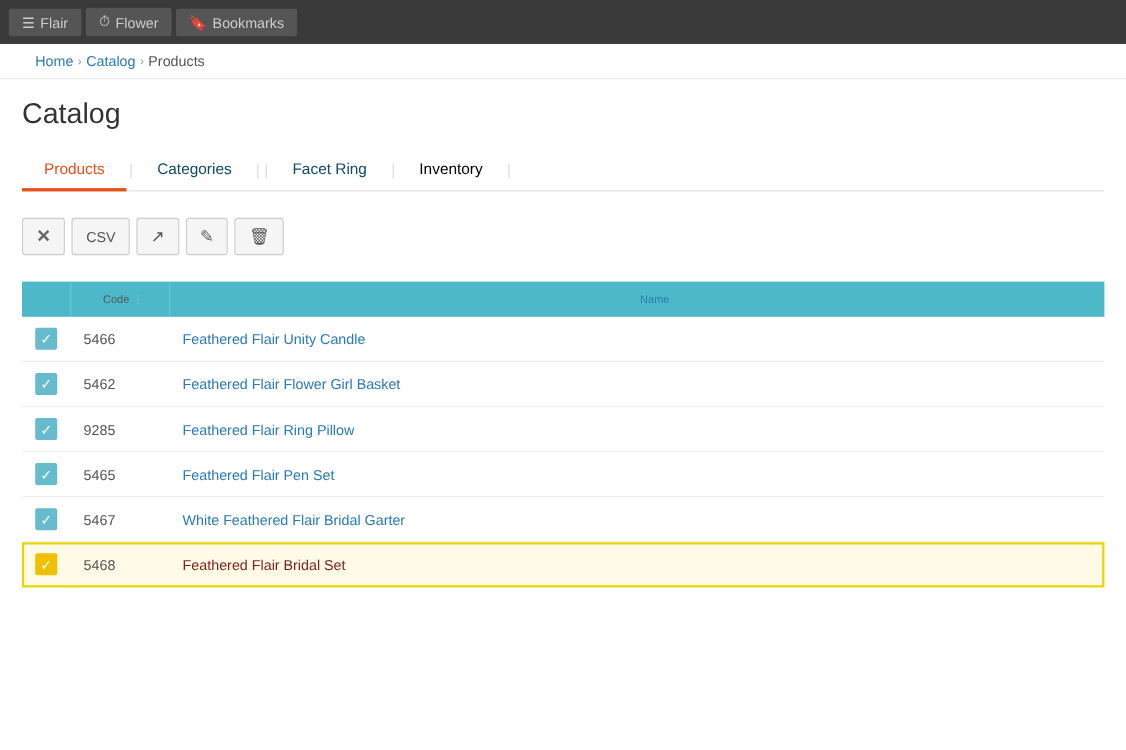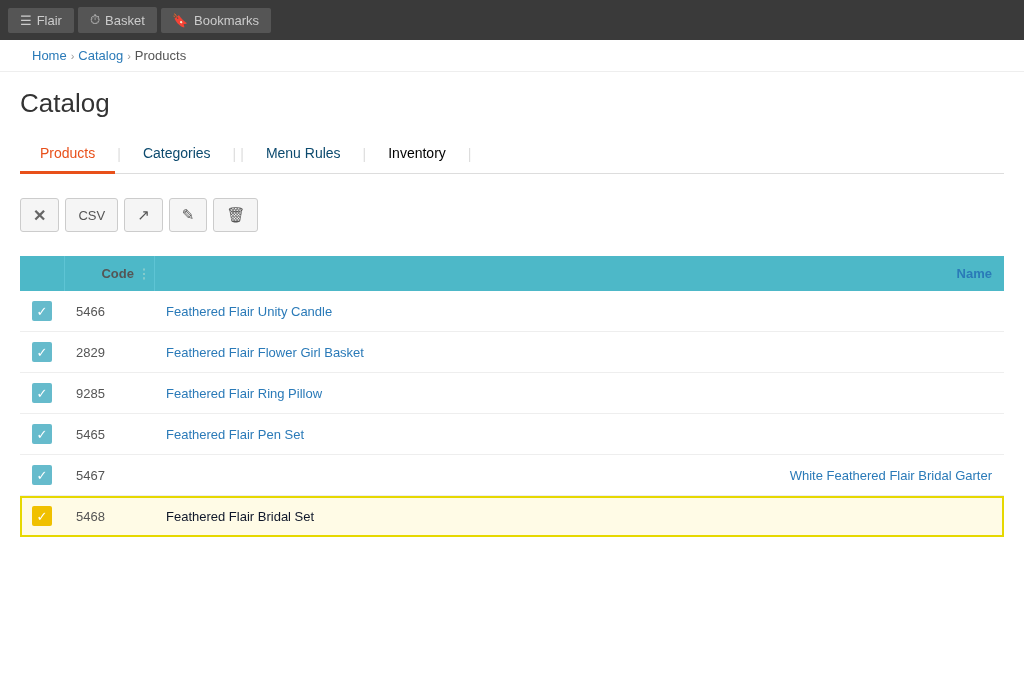--- a/index.html
+++ b/index.html
@@ -104,23 +104,23 @@
     .data-table {
       width: 100%;
       border-collapse: collapse;
     }
     .data-table thead tr {
       background: #4db8c8;
       color: #fff;
     }
     .data-table thead th {
       padding: 10px 12px;
-      text-align: right;
-      font-weight: 700;
-      font-size: 13px;
+      text-align: center;
+      font-weight: 400;
+      font-size: 10px;
       border-right: 1px solid #5ec4d4;
     }
     .data-table thead th:last-child { border-right: none; padding-left: 44px; }
     .data-table tbody tr {
       border-bottom: 1px solid #eee;
     }
     .data-table tbody tr.selected-row {
       background: #fffbe6;
       outline: 2px solid #e6d800;
       outline-offset: -2px;
@@ -160,21 +160,21 @@
 </head>
 <body>
 
 <div class="top-nav">
   <button class="nav-btn">
     <span>☰</span>
     <span>Flair</span>
   </button>
   <button class="nav-btn">
     <span>⏱</span>
-    <span>Basket</span>
+    <span>Flower</span>
   </button>
   <button class="nav-btn">
     <span>🔖</span>
     <span>Bookmarks</span>
   </button>
 </div>
 
 <div class="breadcrumb">
   <a href="#">Home</a>
   <span class="sep">›</span>
@@ -185,21 +185,21 @@
 
 <div class="page-content">
   <h1 class="page-title">Catalog</h1>
 
   <div class="tabs">
     <div class="tab active">Products</div>
     <span class="tab-sep">|</span>
     <div class="tab">Categories</div>
     <span class="tab-sep">|</span>
     <span class="tab-sep">|</span>
-    <div class="tab">Menu Rules</div>
+    <div class="tab">Facet Ring</div>
     <span class="tab-sep">|</span>
     <div class="tab" style="color:#000000;">Inventory</div>
     <span class="tab-sep">|</span>
   </div>
 
   <div class="toolbar">
     <button class="tool-btn" style="font-size:16px; font-weight:bold; color:#666;">✕</button>
     <button class="tool-btn">CSV</button>
     <button class="tool-btn">
       <span style="font-size:15px;">↗</span>
@@ -224,38 +224,38 @@
       </tr>
     </thead>
     <tbody id="table-body">
     <tr>
           <td class="checkbox-cell"><span class="row-checkbox">✓</span></td>
           <td class="col-code">5466</td>
           <td class="col-name" style="cursor: pointer;">Feathered Flair Unity Candle</td>
         </tr>
         <tr>
           <td class="checkbox-cell"><span class="row-checkbox">✓</span></td>
-          <td class="col-code">2829</td>
+          <td class="col-code">5462</td>
           <td class="col-name" style="cursor: pointer;">Feathered Flair Flower Girl Basket</td>
         </tr>
         <tr>
           <td class="checkbox-cell"><span class="row-checkbox">✓</span></td>
           <td class="col-code">9285</td>
           <td class="col-name" style="cursor: pointer;">Feathered Flair Ring Pillow</td>
         </tr>
         <tr>
           <td class="checkbox-cell"><span class="row-checkbox">✓</span></td>
           <td class="col-code">5465</td>
           <td class="col-name" style="cursor: pointer;">Feathered Flair Pen Set</td>
         </tr>
         <tr>
           <td class="checkbox-cell"><span class="row-checkbox">✓</span></td>
           <td class="col-code">5467</td>
-          <td class="col-name" style="cursor: pointer; text-align: right;">White Feathered Flair Bridal Garter</td>
+          <td class="col-name" style="cursor: pointer;">White Feathered Flair Bridal Garter</td>
         </tr>
         <tr class="selected-row">
           <td class="checkbox-cell"><span class="row-checkbox checked-yellow">✓</span></td>
           <td class="col-code">5468</td>
-          <td class="col-name" style="cursor: pointer; color: #0f172a;">Feathered Flair Bridal Set</td>
+          <td class="col-name" style="cursor: pointer; color: #7f1d1d;">Feathered Flair Bridal Set</td>
         </tr>
       </tbody>
   </table>
 </div>
 
 </body></html>

